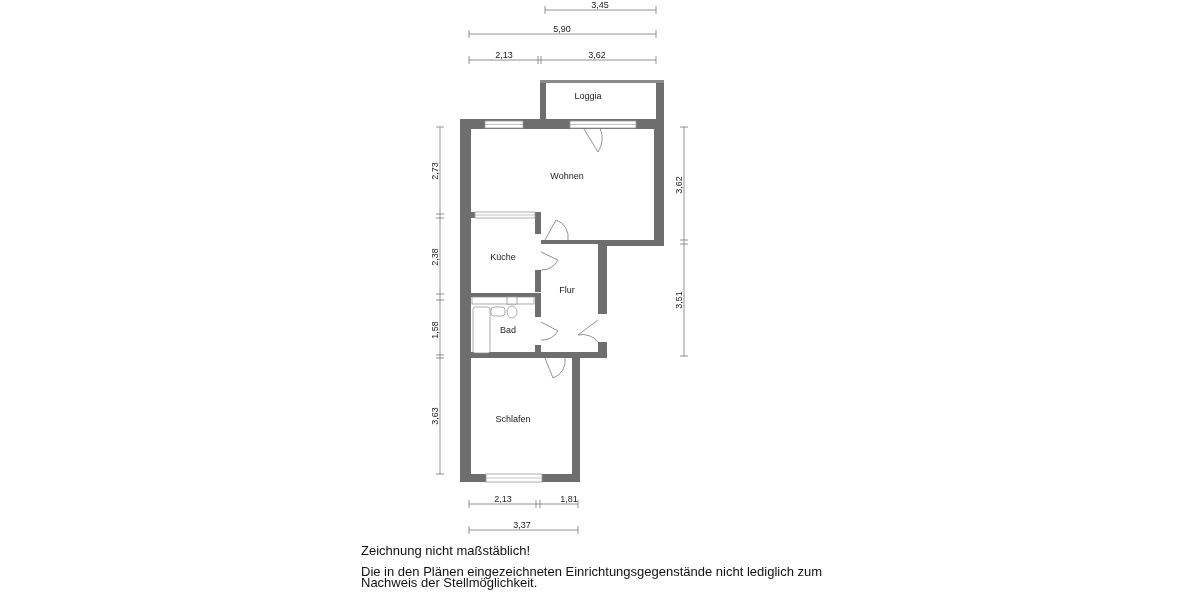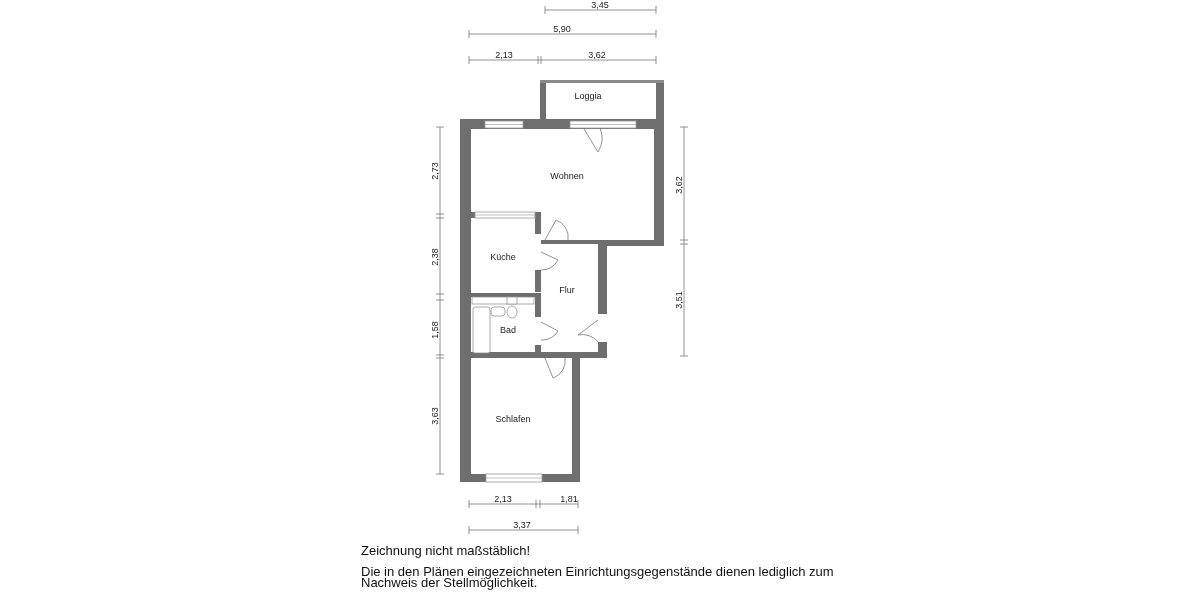--- a/index.html
+++ b/index.html
@@ -160,15 +160,15 @@
 
     <text class="dim-label" x="503" y="502" text-anchor="middle">2,13</text>
     <text class="dim-label" x="569" y="502" text-anchor="middle">1,81</text>
     <text class="dim-label" x="522" y="528" text-anchor="middle">3,37</text>
   </g>
 </svg>
 
 <div class="notes">
   <p>Zeichnung nicht maßstäblich!</p>
   <div class="gap"></div>
-  <p>Die in den Plänen eingezeichneten Einrichtungsgegenstände dienen lediglich zum Nachweis der Stellmöglichkeit.</p>
+  <p>Die in den Plänen eingezeichneten Einrichtungsgegenstände nicht lediglich zum Nachweis der Stellmöglichkeit.</p>
 </div>
 </div>
 
 </body></html>

